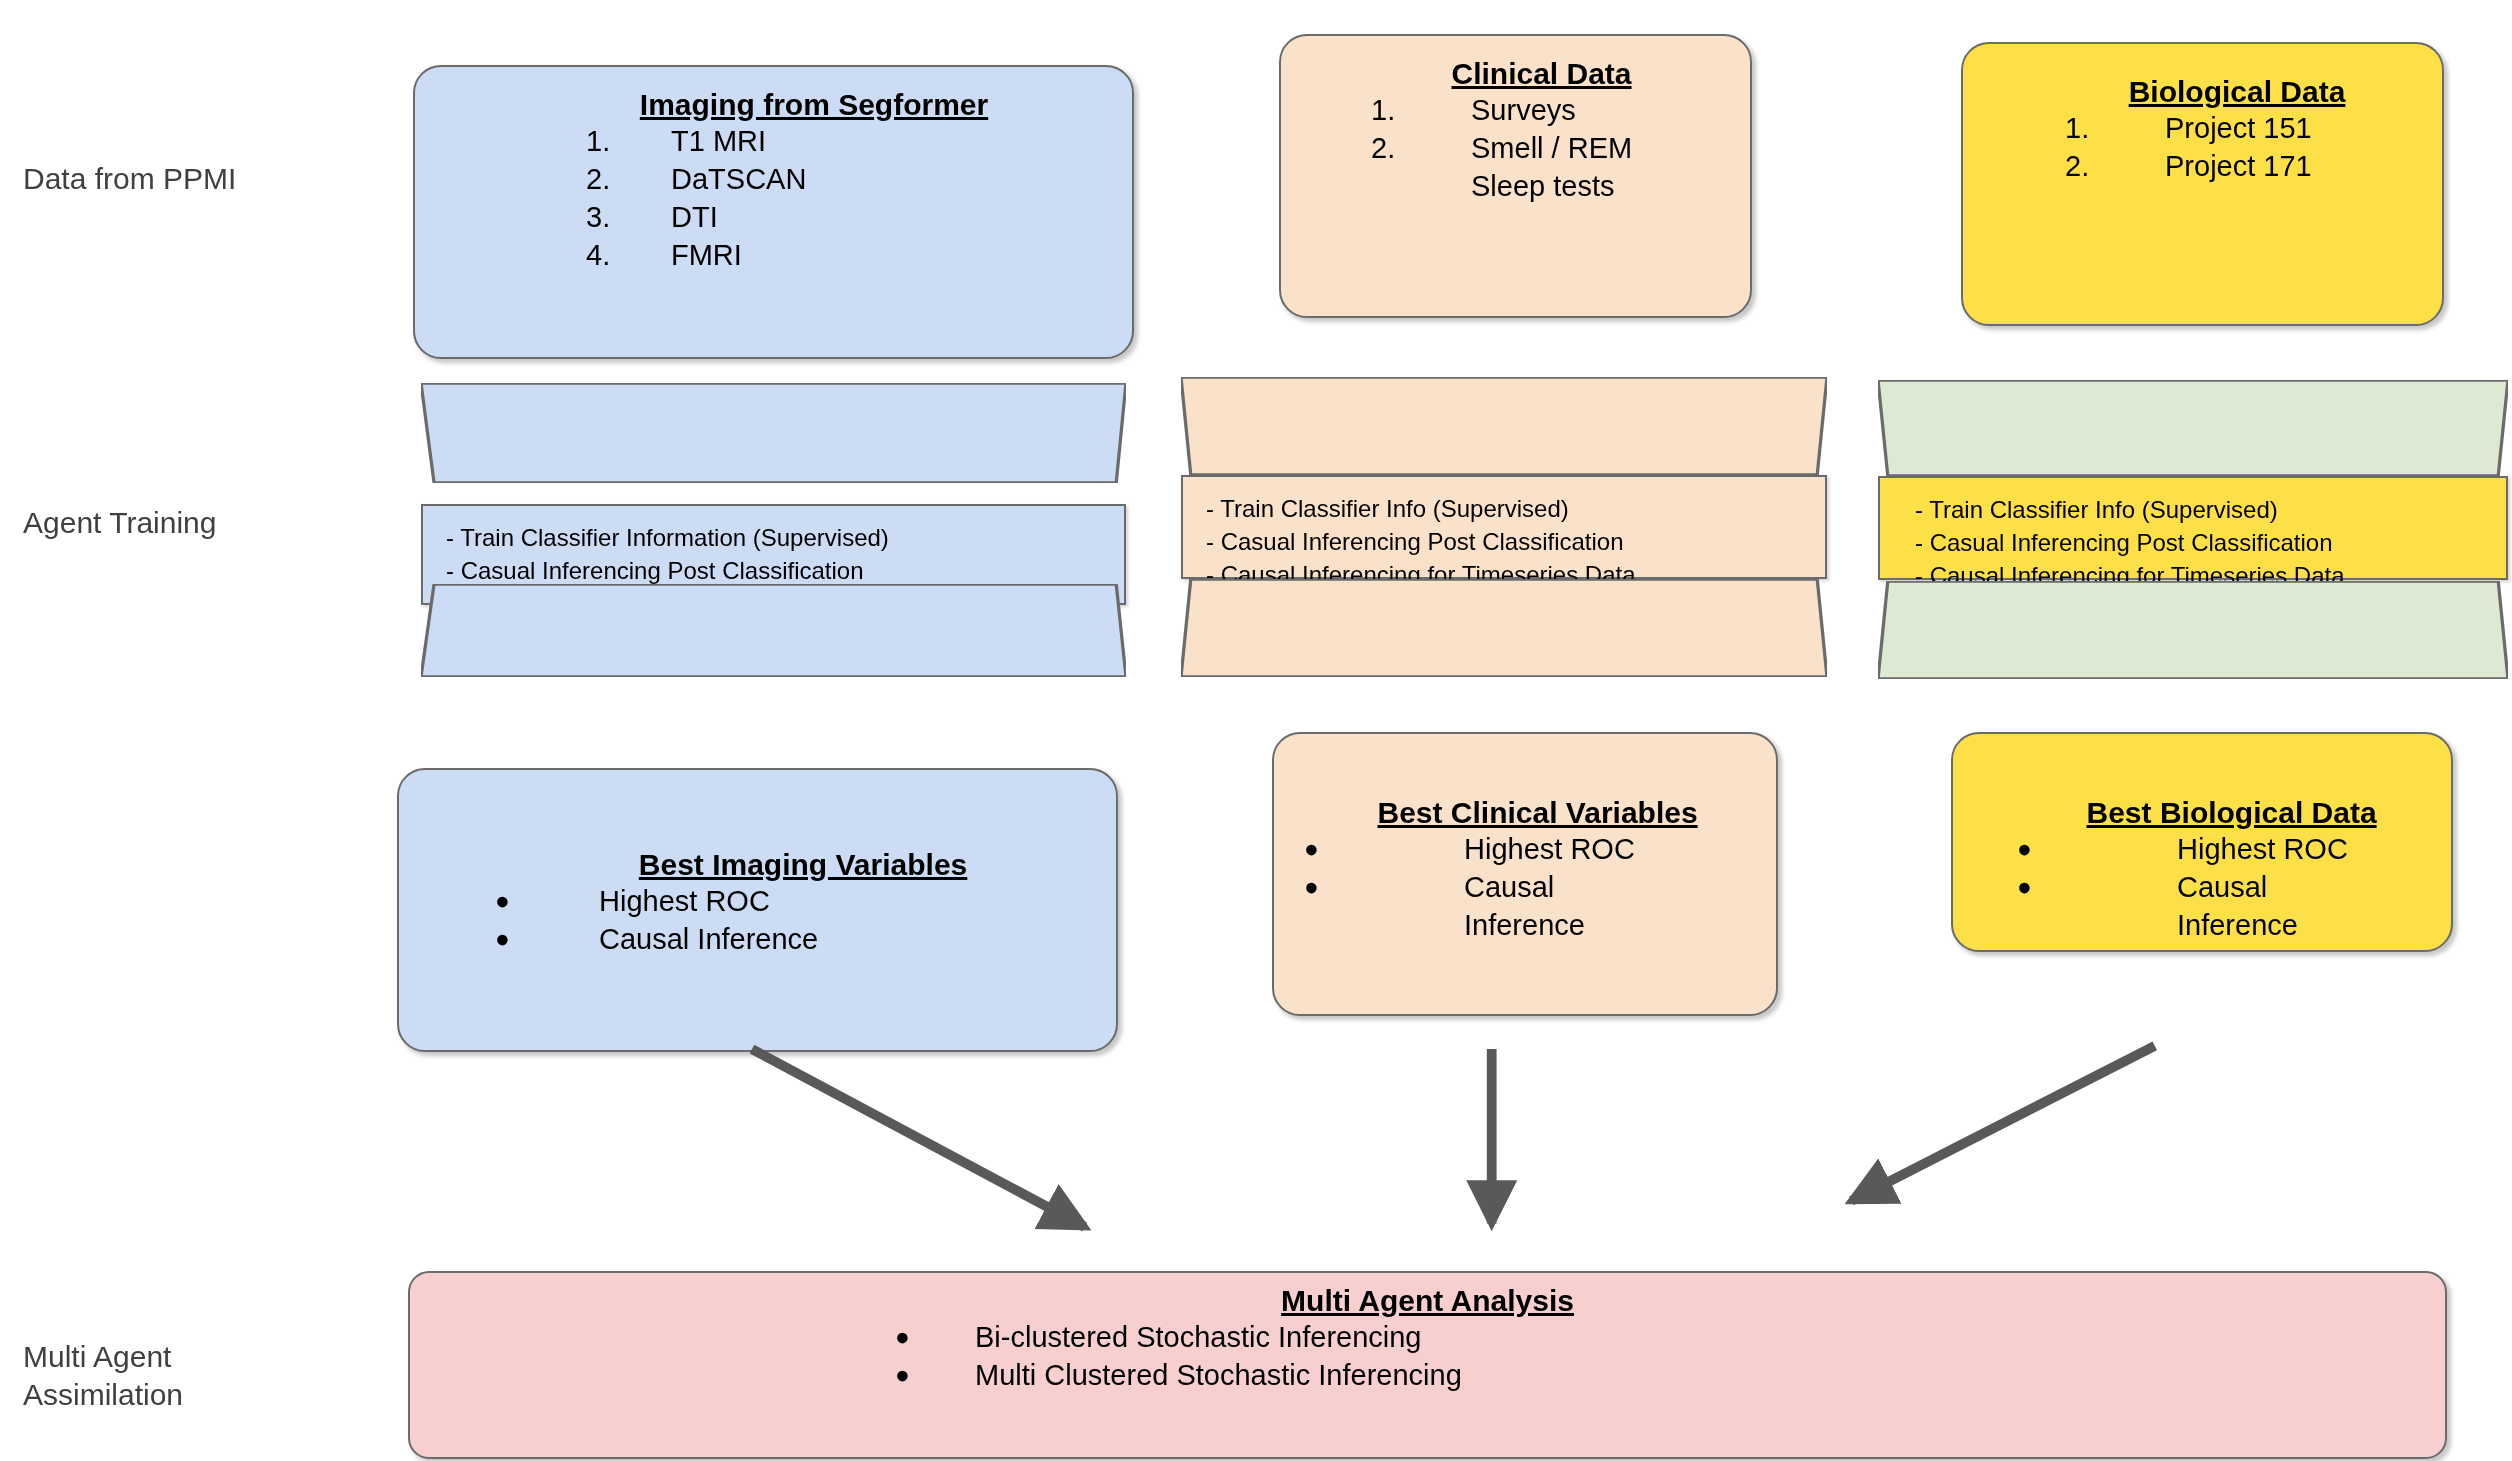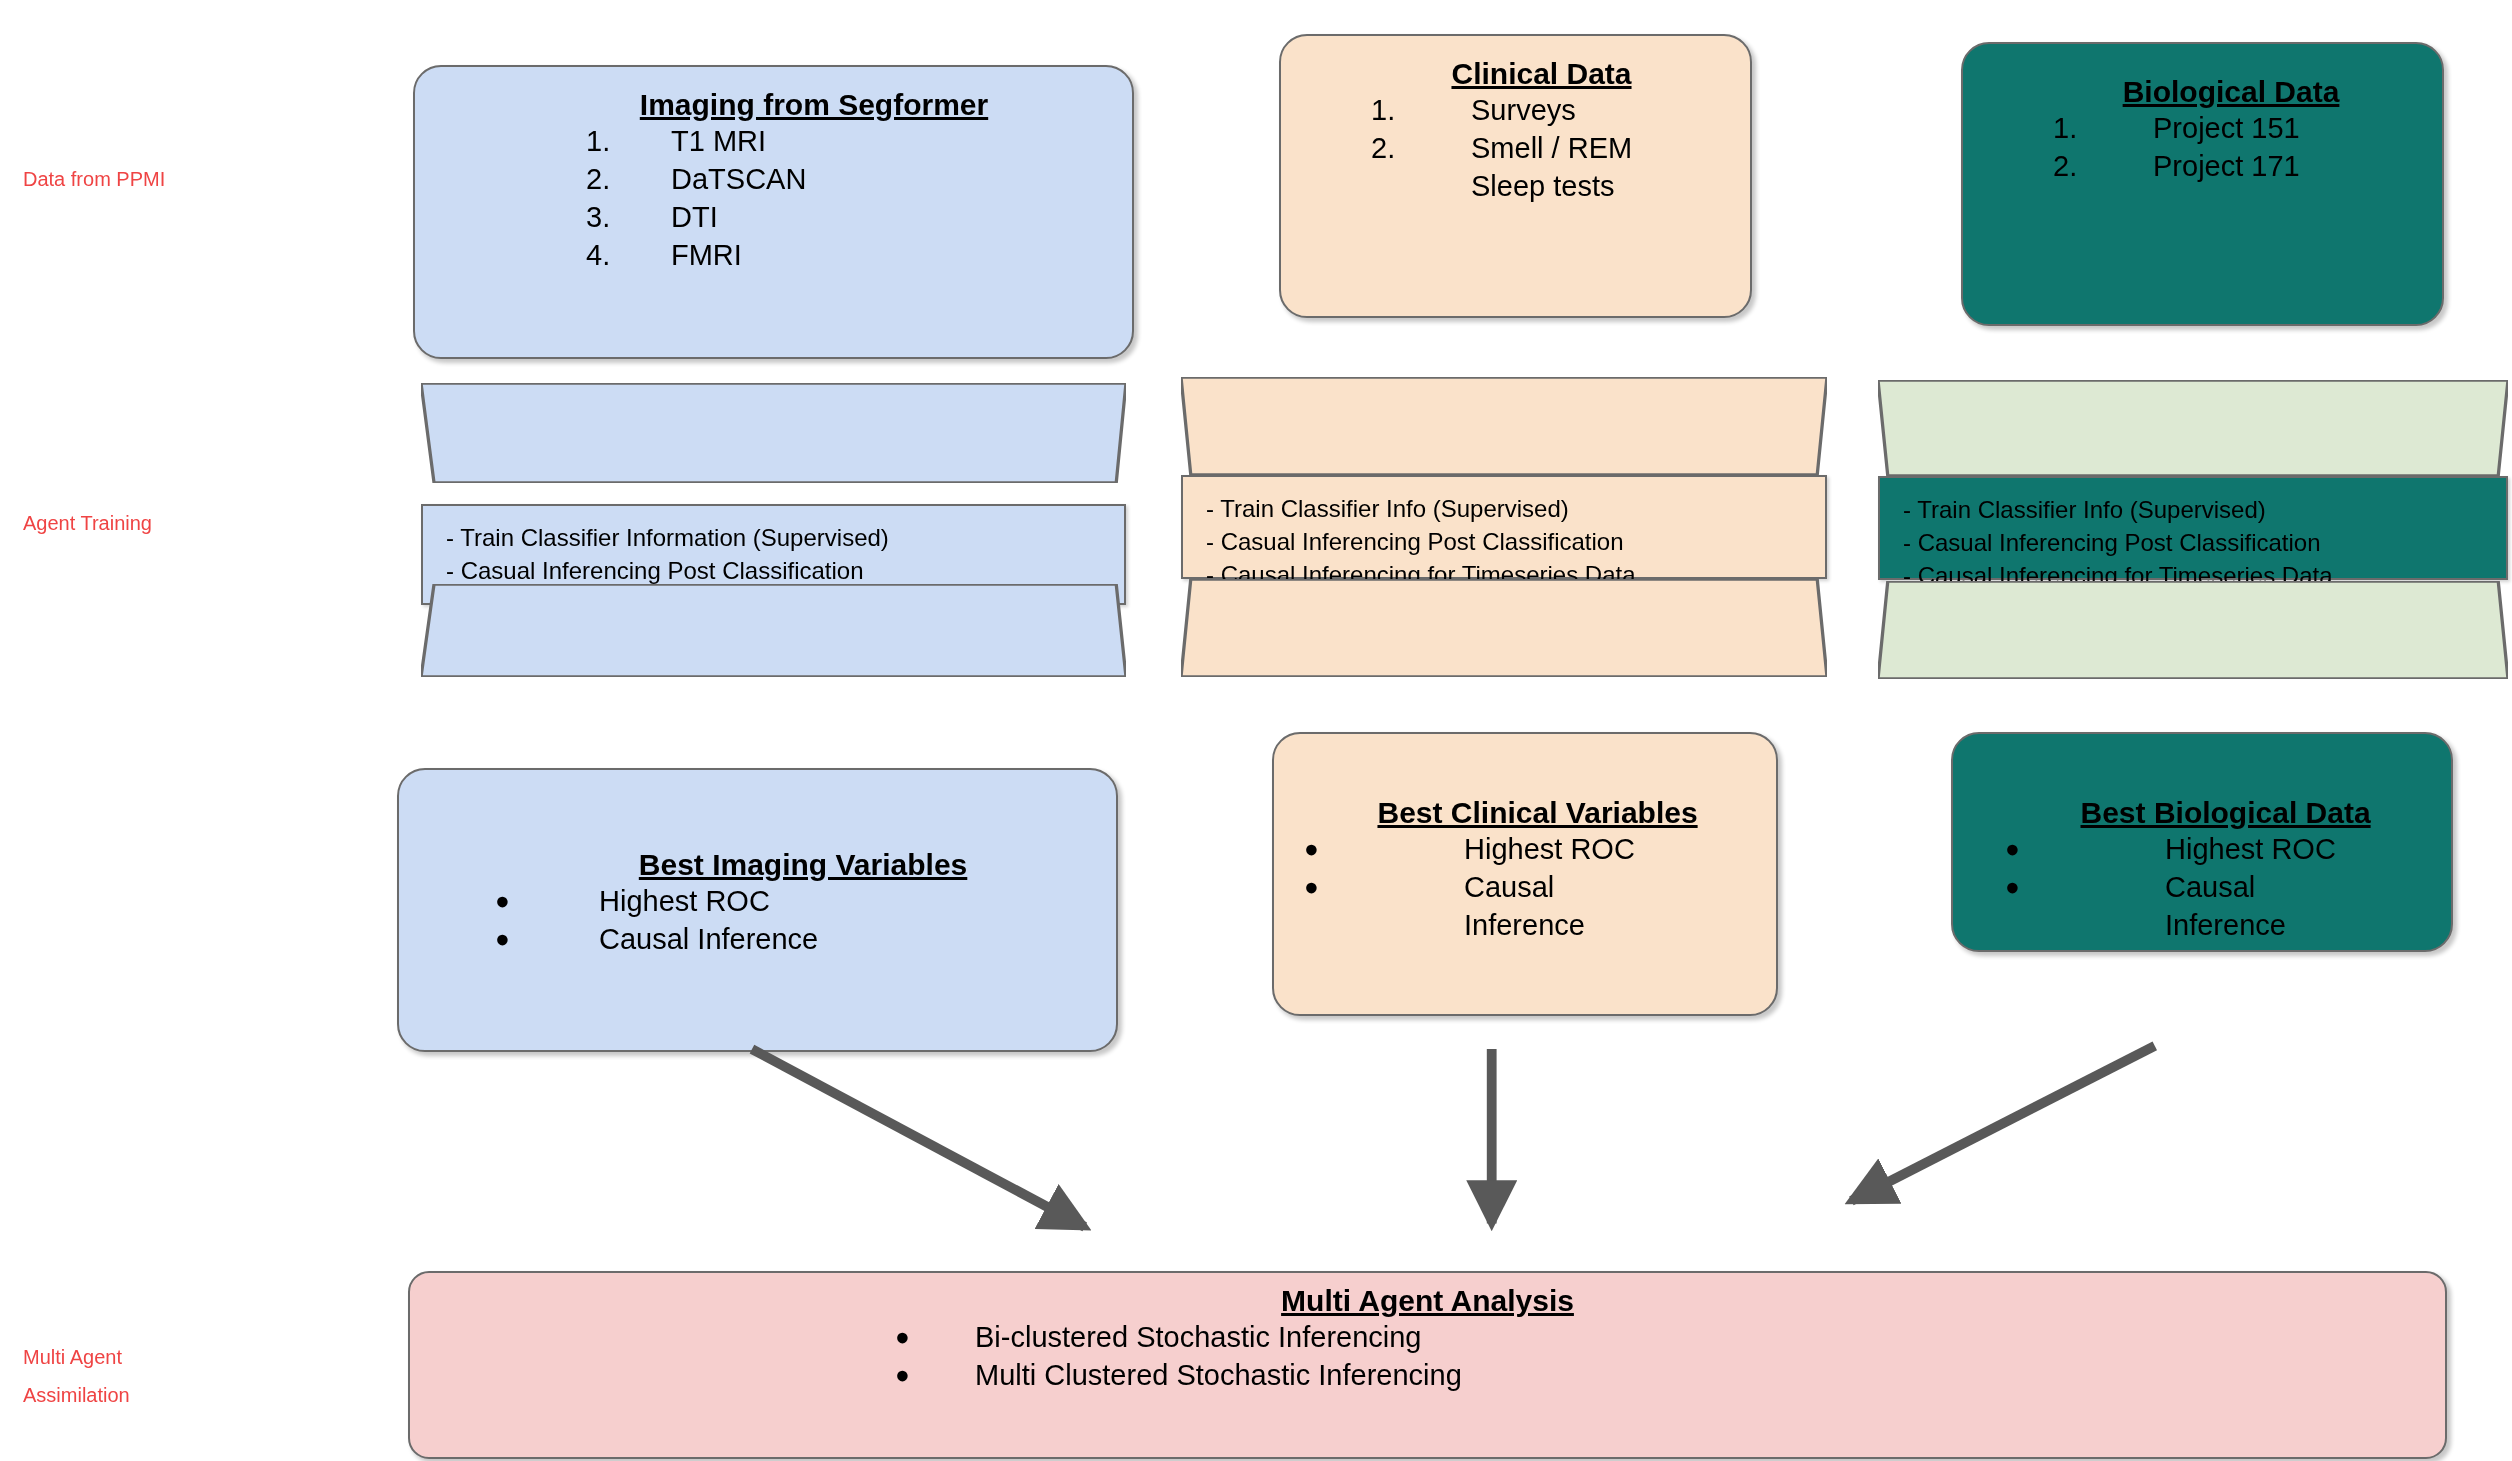--- a/index.html
+++ b/index.html
@@ -12,23 +12,23 @@
     height: 1462px;
     position: relative;
     font-family: "Liberation Sans", sans-serif;
     color: #000000;
     overflow: hidden;
   }
 
   
   .row-label {
     position: absolute;
-    font-size: 20px;
+    font-size: 30px;
     line-height: 38px;
-    color: #ef4444;
+    color: #404040;
     text-align: left;
     white-space: pre-line;
   }
   #label-row1 { left: 23px;  top: 160px;  }
   #label-row2 { left: 23px;  top: 504px;  }
   #label-row3 { left: 23px;  top: 1338px; }
 
   
   .card {
     position: absolute;
@@ -71,21 +71,21 @@
   .blist .dot {
     flex: 0 0 auto;
     font-size: 24.5px;
     line-height: 38px;
   }
   .blist .txt { flex: 1 1 auto; }
 
   
   .theme-blue   { background: #ccdcf4; margin-top: 36px; }
   .theme-orange { background: #fae2ca; }
-  .theme-green  { background: #0f766e; }
+  .theme-green  { background: #fde047; padding-left: 12px; }
   .theme-pink   { background: #f6cfce; }
 
   
   #card-imaging  { left: 413px;  top: 29px;  width: 721px; height: 294px; }
   #card-clinical { left: 1279px; top: 34px;  width: 473px; height: 284px; }
   #card-bio      { left: 1961px; top: 42px;  width: 483px; height: 284px; }
 
   #card-imaging .inner  { padding: 21px 0 0 171px; }
   #card-clinical .inner { padding: 21px 0 0 90px; }
   #card-bio .inner      { padding: 31px 0 0 90px; }

